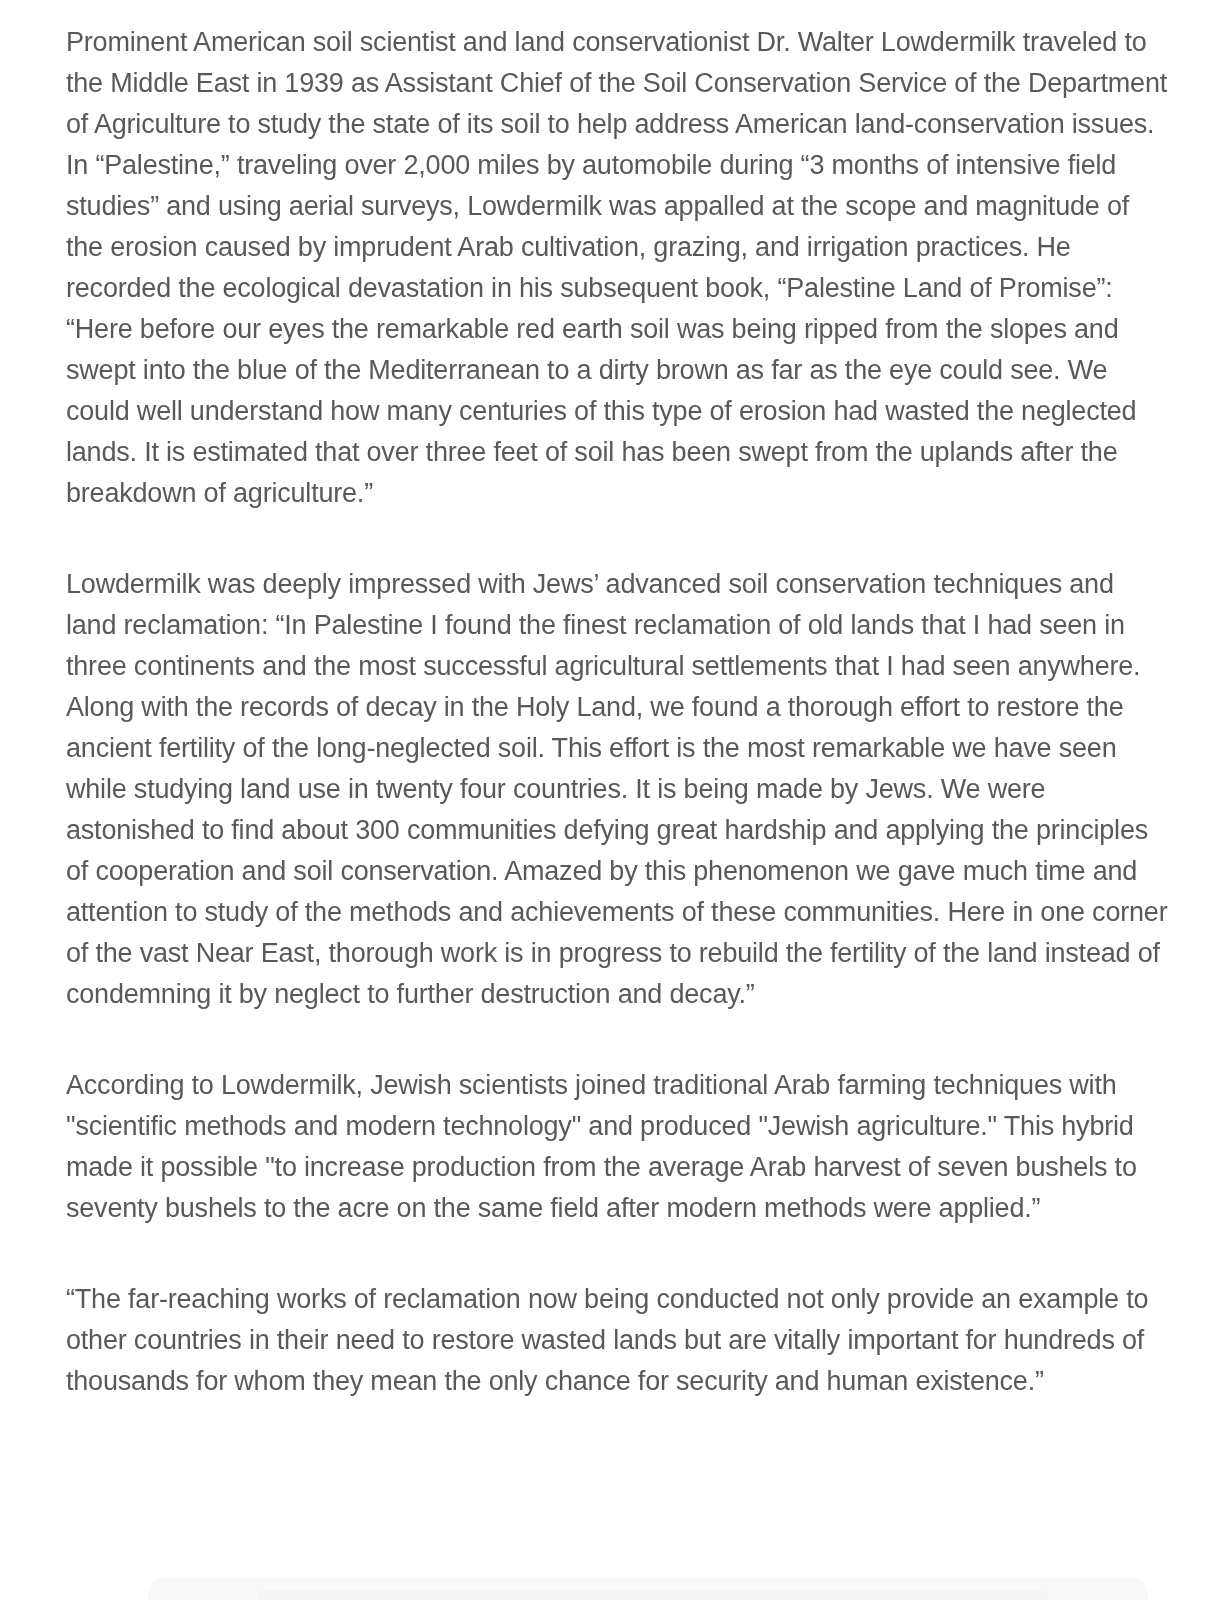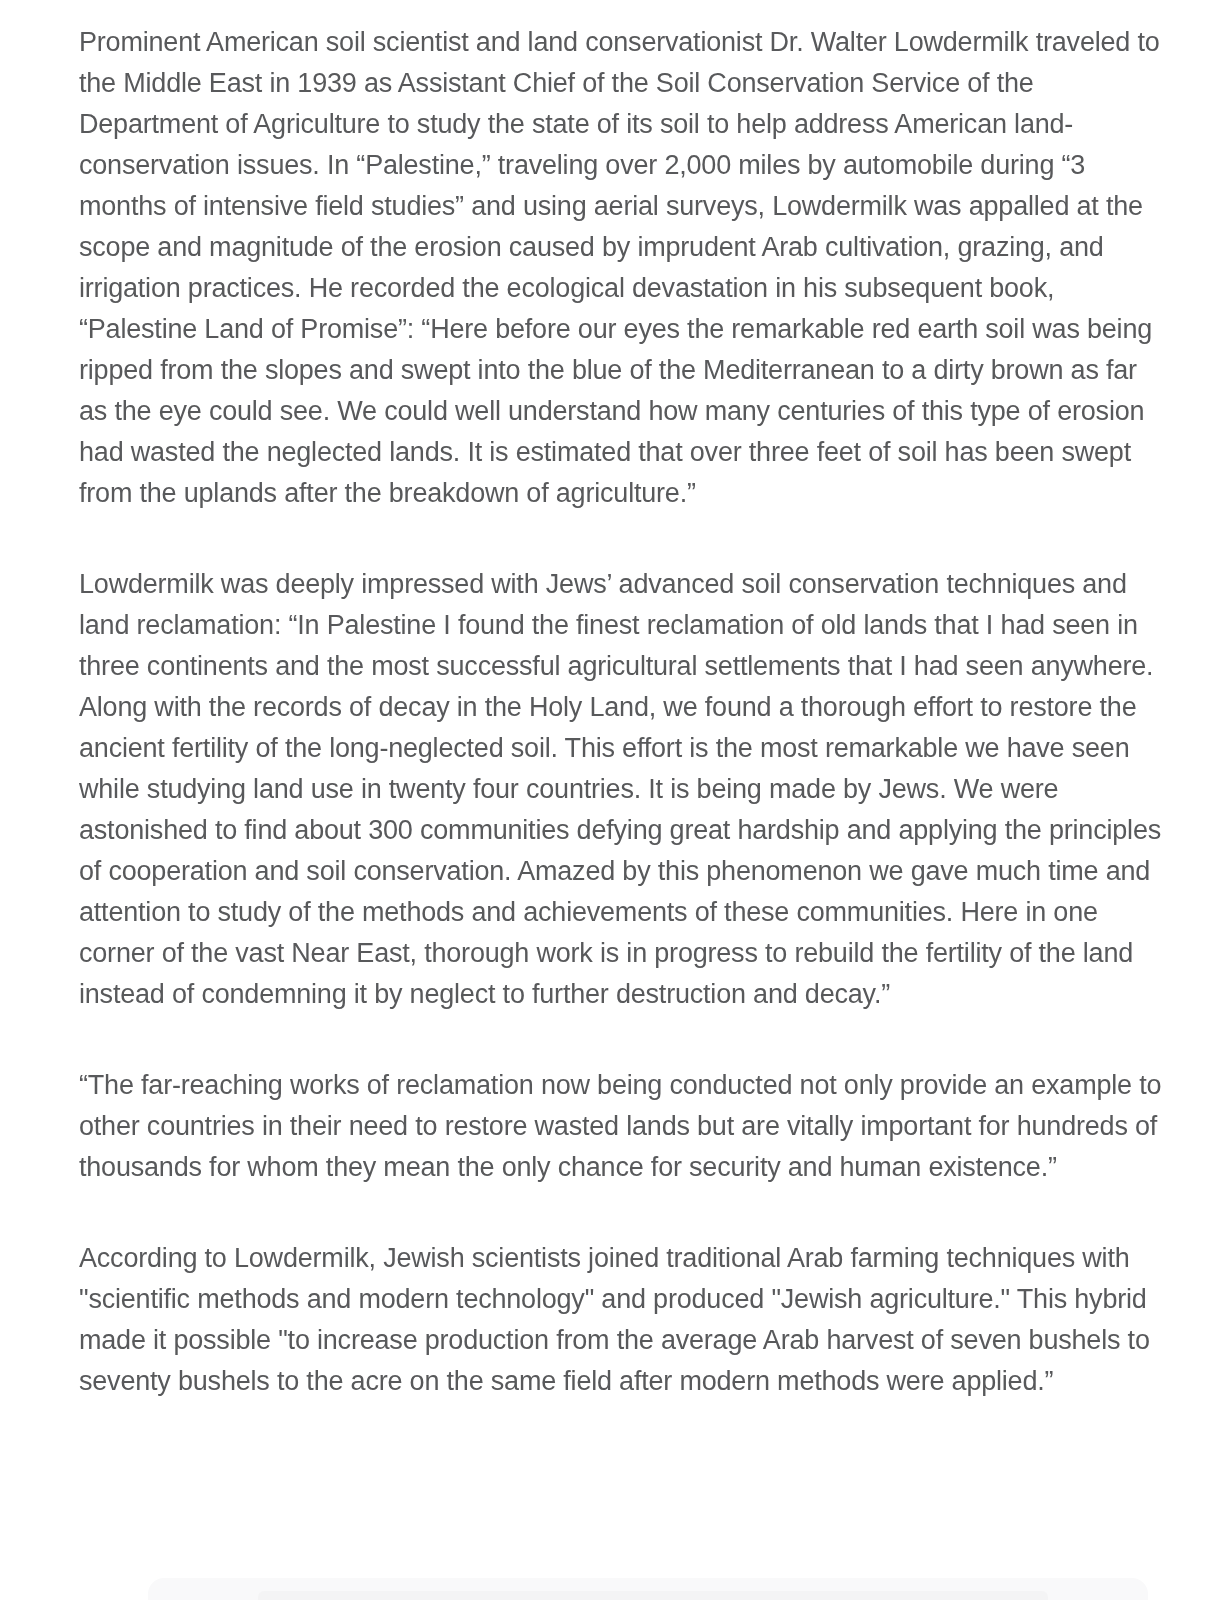--- a/index.html
+++ b/index.html
@@ -19,21 +19,21 @@
     left: 66px;
     top: 22px;
     width: 1102px;
     color: #58595b;
     font-size: 27px;
     line-height: 41px;
     font-weight: 400;
     letter-spacing: -0.2px;
   }
   .para {
-    margin: 0 0 50px 13px;
+    margin: 0 0 50px 0;
   }
   .para:last-of-type {
     margin-bottom: 0;
   }
   
   .partial-next-block {
     position: absolute;
     left: 148px;
     top: 1578px;
     width: 1000px;
@@ -50,19 +50,19 @@
     background: #f4f4f5;
     border-radius: 6px 6px 0 0;
   }
 </style>
 </head>
 <body>
 
 <main class="doc">
   <p class="para">Prominent American soil scientist and land conservationist Dr. Walter Lowdermilk traveled to the Middle East in 1939 as Assistant Chief of the Soil Conservation Service of the Department of Agriculture to study the state of its soil to help address American land-conservation issues. In “Palestine,” traveling over 2,000 miles by automobile during “3 months of intensive field studies” and using aerial surveys, Lowdermilk was appalled at the scope and magnitude of the erosion caused by imprudent Arab cultivation, grazing, and irrigation practices. He recorded the ecological devastation in his subsequent book, “Palestine Land of Promise”: “Here before our eyes the remarkable red earth soil was being ripped from the slopes and swept into the blue of the Mediterranean to a dirty brown as far as the eye could see. We could well understand how many centuries of this type of erosion had wasted the neglected lands. It is estimated that over three feet of soil has been swept from the uplands after the breakdown of agriculture.”</p>
   <p class="para">Lowdermilk was deeply impressed with Jews’ advanced soil conservation techniques and land reclamation: “In Palestine I found the finest reclamation of old lands that I had seen in three continents and the most successful agricultural settlements that I had seen anywhere. Along with the records of decay in the Holy Land, we found a thorough effort to restore the ancient fertility of the long-neglected soil. This effort is the most remarkable we have seen while studying land use in twenty four countries. It is being made by Jews. We were astonished to find about 300 communities defying great hardship and applying the principles of cooperation and soil conservation. Amazed by this phenomenon we gave much time and attention to study of the methods and achievements of these communities. Here in one corner of the vast Near East, thorough work is in progress to rebuild the fertility of the land instead of condemning it by neglect to further destruction and decay.”</p>
+  <p class="para">According to Lowdermilk, Jewish scientists joined traditional Arab farming techniques with "scientific methods and modern technology" and produced "Jewish agriculture." This hybrid made it possible "to increase production from the average Arab harvest of seven bushels to seventy bushels to the acre on the same field after modern methods were applied.”</p>
   <p class="para">“The far-reaching works of reclamation now being conducted not only provide an example to other countries in their need to restore wasted lands but are vitally important for hundreds of thousands for whom they mean the only chance for security and human existence.”</p>
-  <p class="para">According to Lowdermilk, Jewish scientists joined traditional Arab farming techniques with "scientific methods and modern technology" and produced "Jewish agriculture." This hybrid made it possible "to increase production from the average Arab harvest of seven bushels to seventy bushels to the acre on the same field after modern methods were applied.”</p>
 </main>
 
 <div class="partial-next-block">
   <div class="partial-next-block-inner"></div>
 </div>
 
 </body></html>

